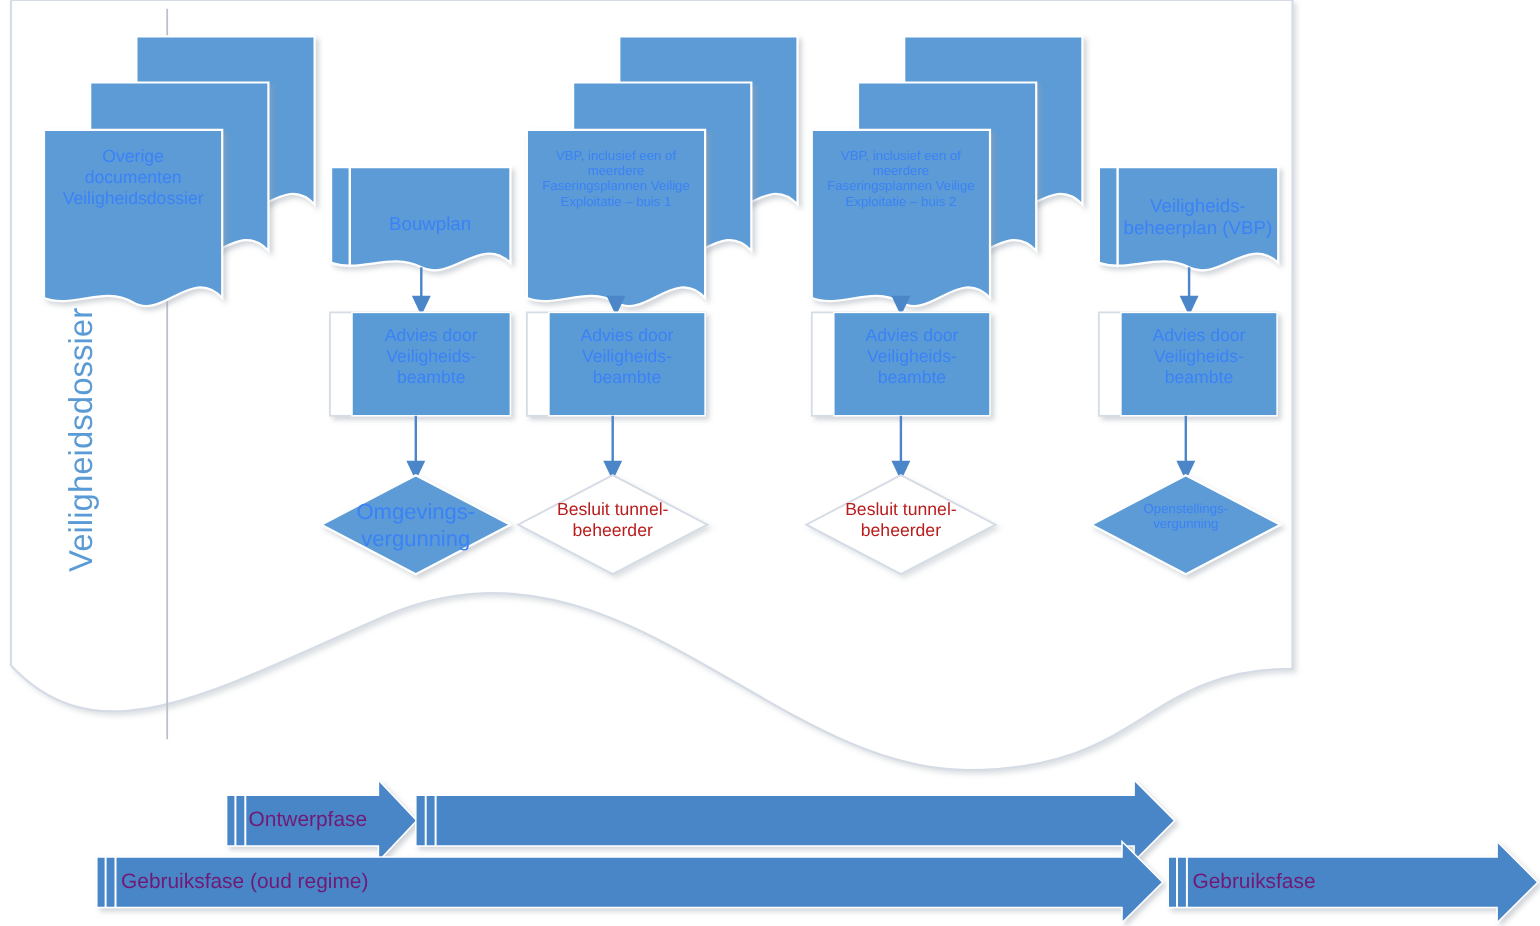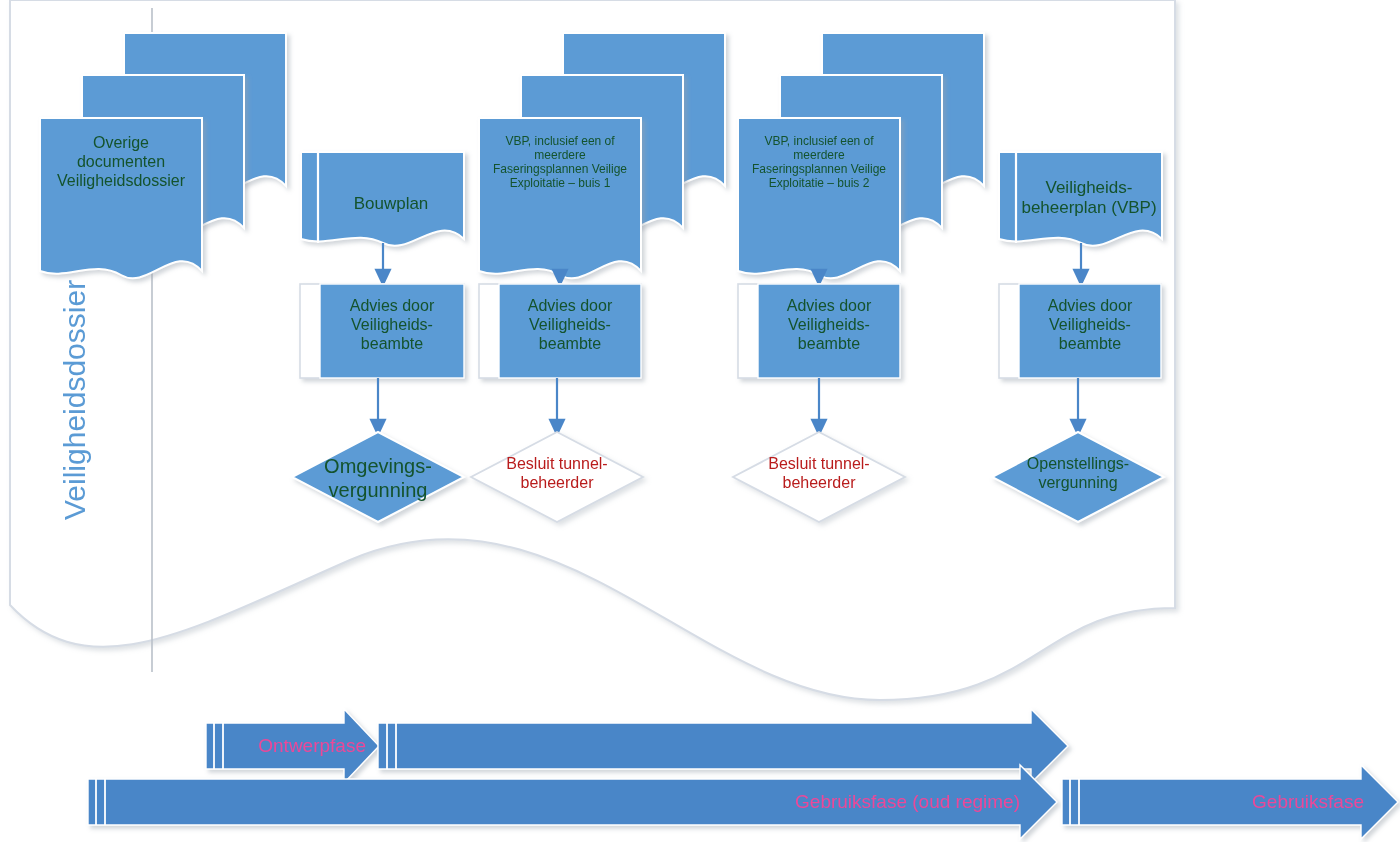--- a/index.html
+++ b/index.html
@@ -1,23 +1,23 @@
 <!DOCTYPE html>
 <html><head>
 <meta charset="utf-8">
 <style>
   html,body{margin:0;padding:0;background:#ffffff;}
   body{width:1400px;height:842px;overflow:hidden;font-family:"Liberation Sans",sans-serif;}
   #stage{position:relative;width:1400px;height:842px;background:#fff;}
   svg.layer{position:absolute;left:0;top:0;width:1400px;height:842px;}
-  .lbl{position:absolute;color:#14532d;text-align:center;line-height:1.18;pointer-events:none;}
+  .lbl{position:absolute;color:#3b82f6;text-align:center;line-height:1.18;pointer-events:none;}
   .lbl.dark{color:#b91c1c;}
   .vertlabel{position:absolute;color:#5b9bd5;font-size:30px;
       transform:rotate(-90deg);transform-origin:left top;white-space:nowrap;}
-  .arrowlabel{position:absolute;color:#ec4899;font-size:19px;text-align:right;white-space:nowrap;}
+  .arrowlabel{position:absolute;color:#701a75;font-size:19px;text-align:left;white-space:nowrap;}
 </style>
 </head>
 <body>
 
 <div id="stage">
 
   <svg class="layer" viewBox="0 0 1400 842">
     <defs>
       <filter id="sh" x="-30%" y="-30%" width="170%" height="170%">
         <feDropShadow dx="3" dy="3" stdDeviation="2.2" flood-color="#9aa3ad" flood-opacity="0.45"></feDropShadow>
@@ -183,21 +183,21 @@
     <div>vergunning</div>
   </div>
   <div class="lbl dark" style="left:477px;top:455px;width:160px;font-size:16px;">
     <div>Besluit tunnel-</div>
     <div>beheerder</div>
   </div>
   <div class="lbl dark" style="left:739px;top:455px;width:160px;font-size:16px;">
     <div>Besluit tunnel-</div>
     <div>beheerder</div>
   </div>
-  <div class="lbl" style="left:998px;top:455px;width:160px;font-size:16px;">
+  <div class="lbl" style="left:998px;top:455px;width:160px;font-size:12px;">
     <div>Openstellings-</div>
     <div>vergunning</div>
   </div>
 
   <div class="arrowlabel" style="left:226px;top:735px;width:140px;">Ontwerpfase</div>
   <div class="arrowlabel" style="left:1084px;top:791px;width:280px;">Gebruiksfase</div>
   <div class="arrowlabel" style="left:110px;top:791px;width:910px;">Gebruiksfase (oud regime)</div>
 
 </div>
 

